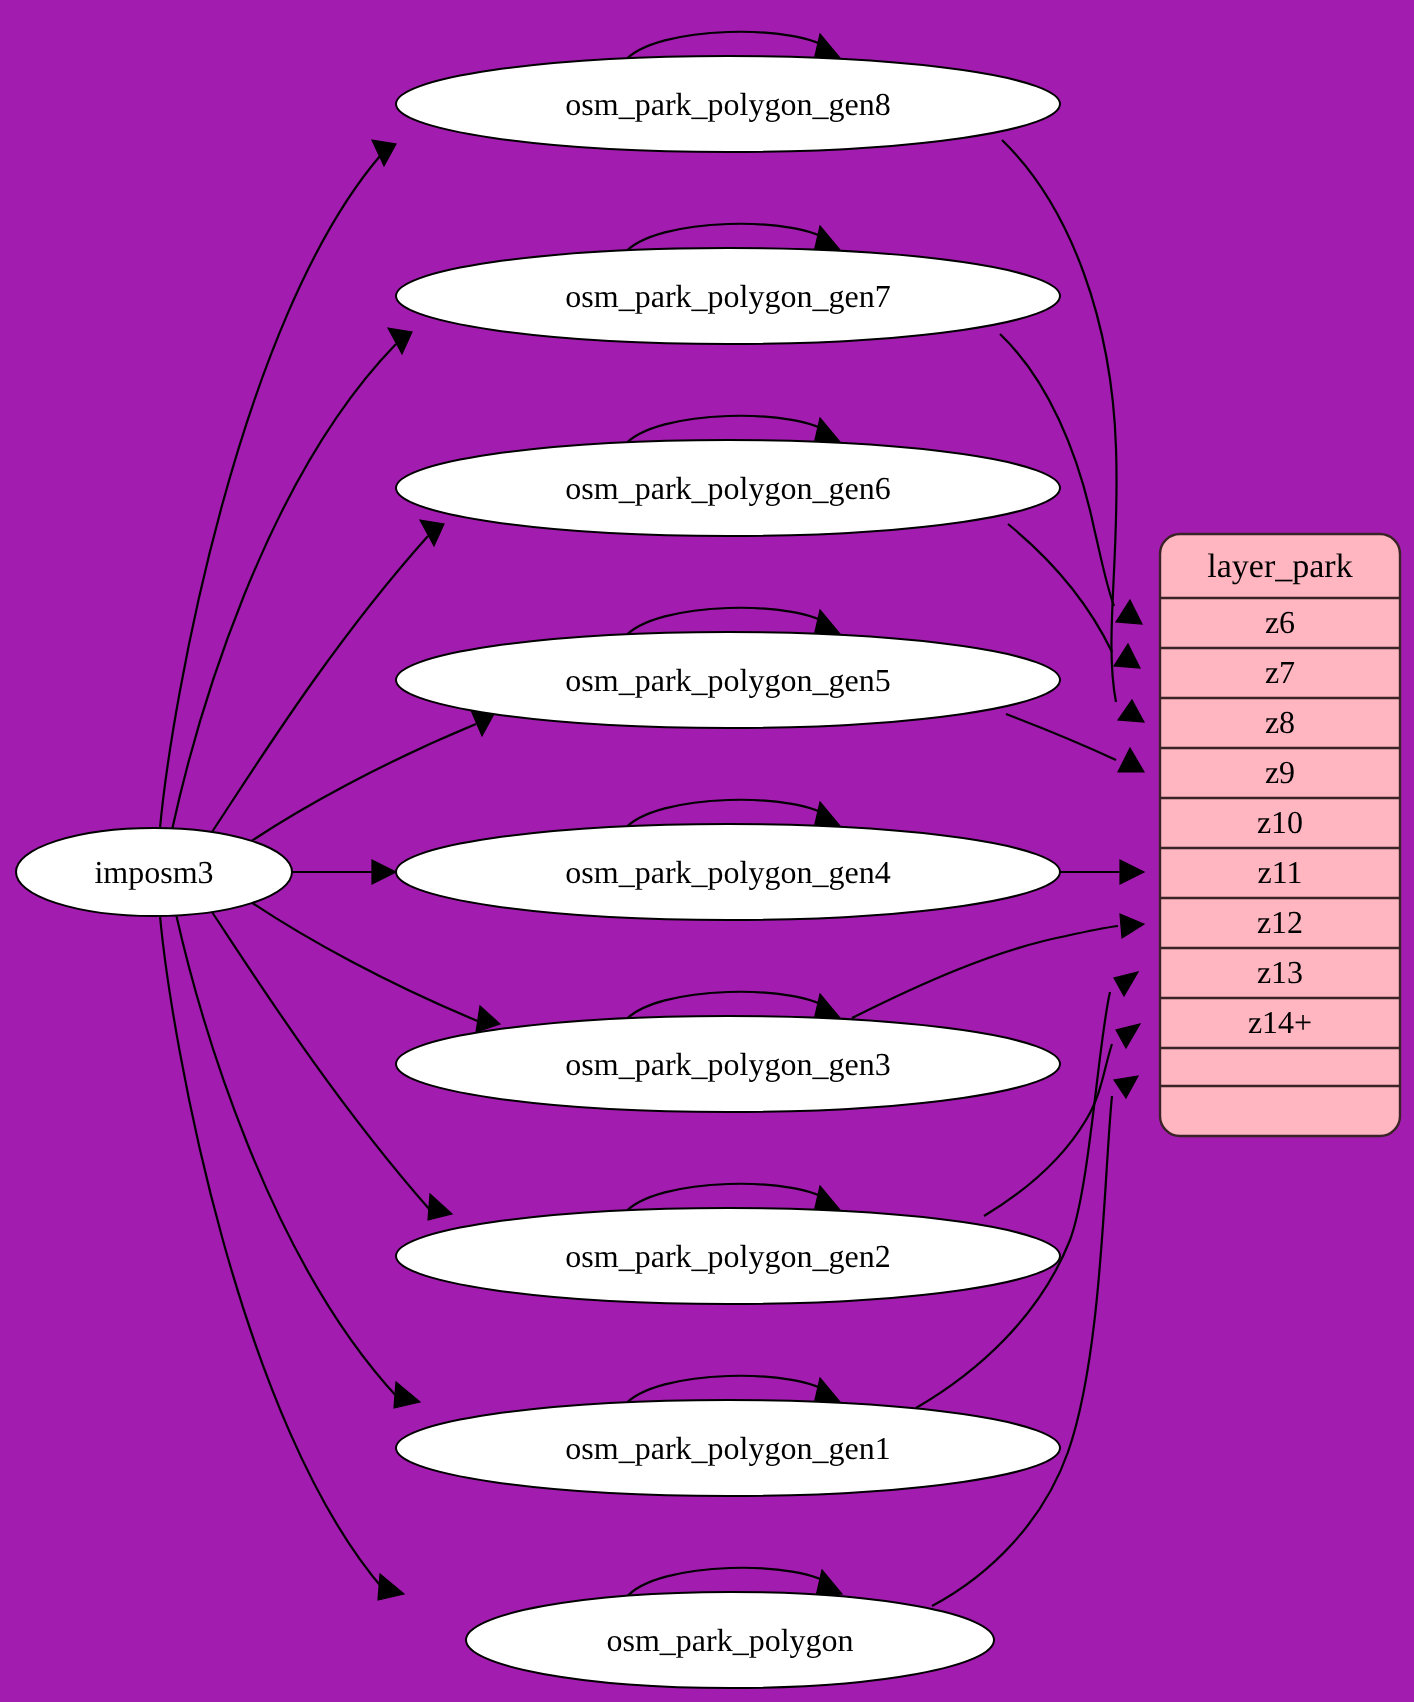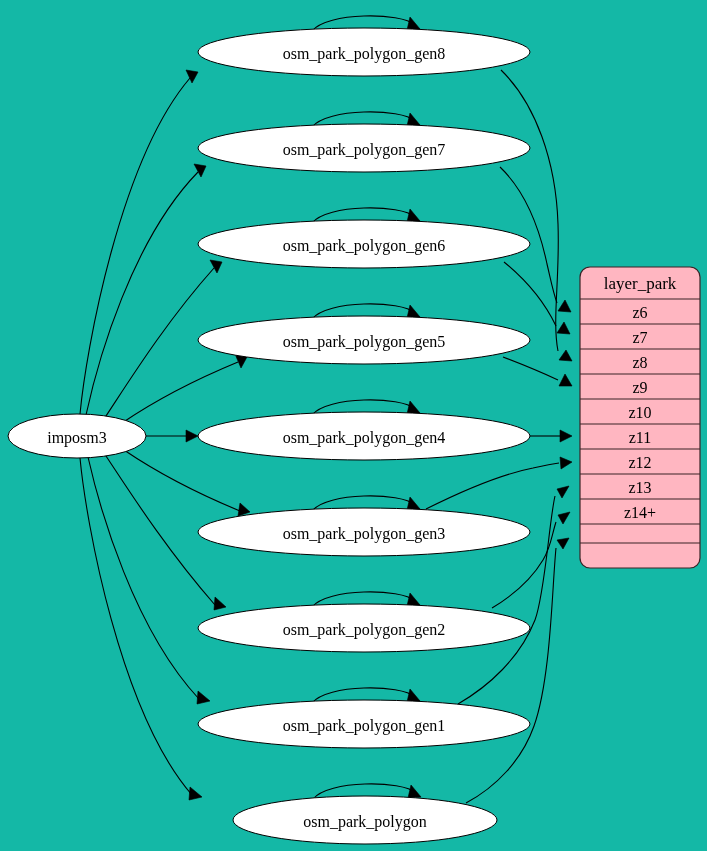--- a/index.html
+++ b/index.html
@@ -4,21 +4,21 @@
 <style>
   html, body {
     margin: 0;
     padding: 0;
     background: #ffffff;
   }
   #graph-root {
     position: relative;
     width: 707px;
     height: 851px;
-    background: #14b8a6;
+    background: #a21caf;
     font-family: "Liberation Serif", "DejaVu Serif", serif;
     overflow: hidden;
   }
   svg#graph-canvas {
     display: block;
     width: 707px;
     height: 851px;
   }
   .node-ellipse {
     fill: #ffffff;

